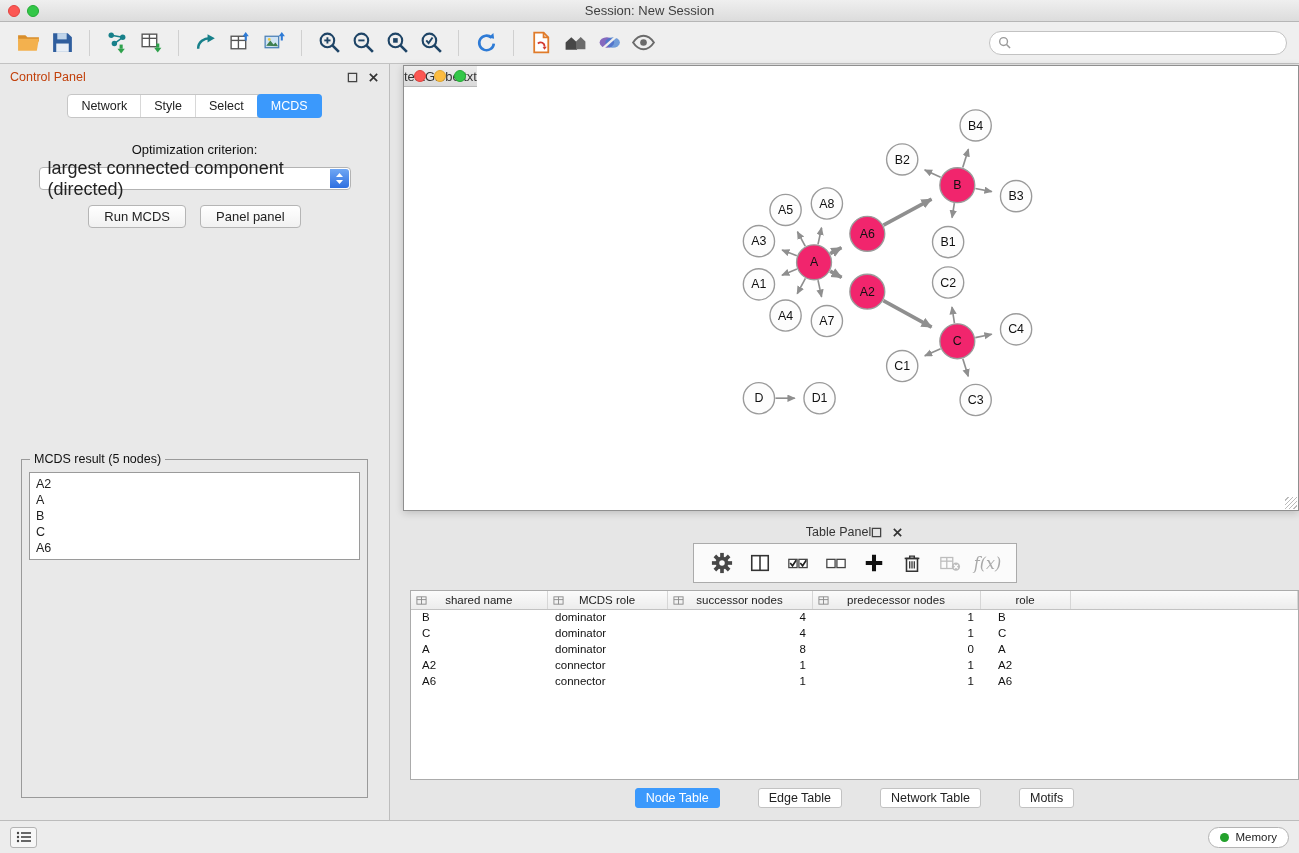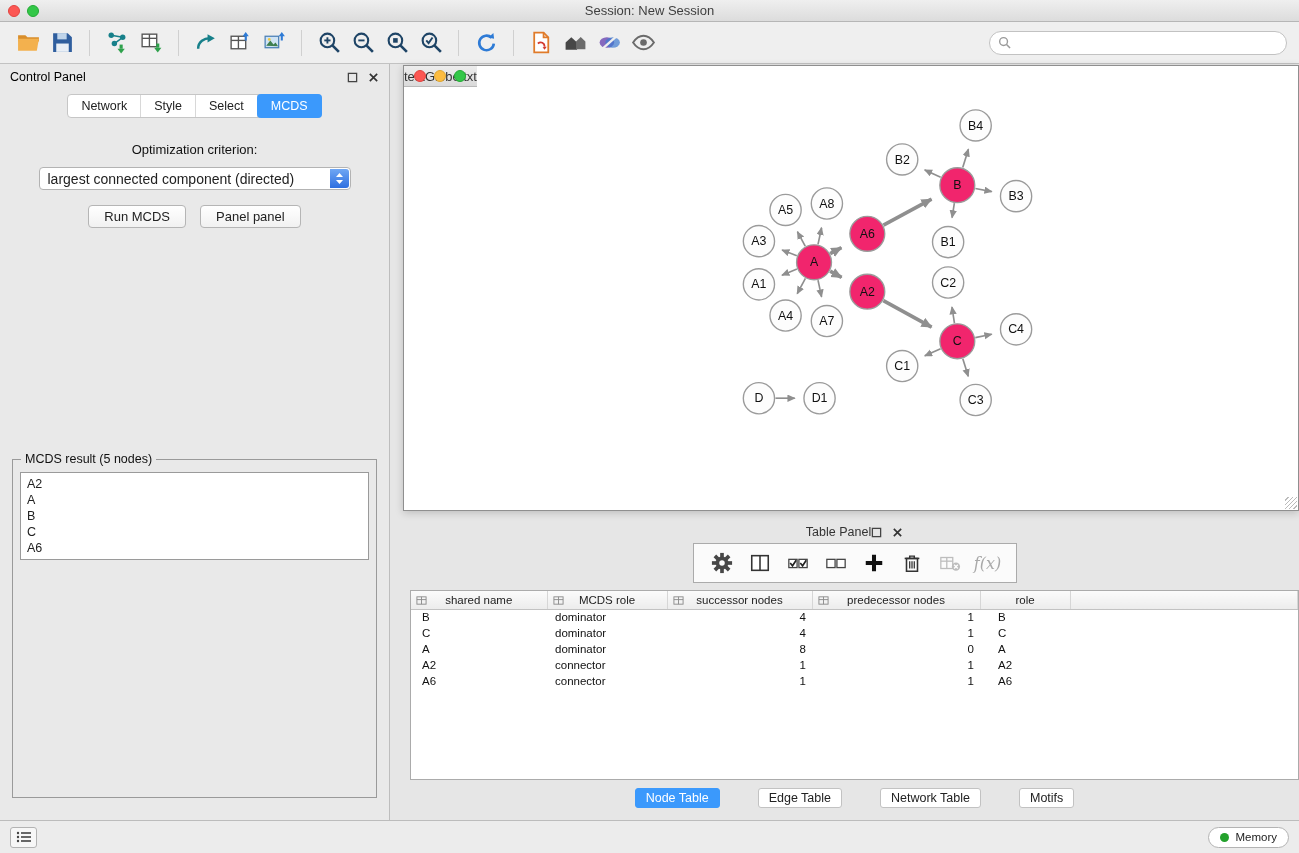--- a/index.html
+++ b/index.html
@@ -21,34 +21,34 @@
   .tb svg { width:25px; height:25px; }
   .tb-sep { width:1px; height:26px; background:#d0d0d0; margin:0 9px; }
   .search-wrap { margin-left:auto; display:flex; align-items:center; background:#fff; border:1px solid #c2c2c2; border-radius:12px; height:24px; width:298px; padding:0 8px; gap:5px; }
   .search-wrap input { border:none; outline:none; flex:1; font-size:12px; background:transparent; font-family:"Liberation Sans",sans-serif; }
 
   
   .main { display:flex; height:756px; }
 
   
   .control-panel { width:390px; background:#e9e9e9; border-right:1px solid #bdbdbd; display:flex; flex-direction:column; }
-  .cp-header { height:26px; display:flex; align-items:center; padding:0 10px; font-size:12.5px; color:#000000; }
+  .cp-header { height:26px; display:flex; align-items:center; padding:0 10px; font-size:12.5px; color:#c2410c; }
   .panel-icons { margin-left:auto; display:flex; gap:10px; align-items:center; }
   .mini-ic { width:11px; height:11px; display:inline-block; cursor:pointer; }
   .cp-tabs { margin:4px auto 0; display:inline-flex; background:#fff; border:1px solid #c6c6c6; border-radius:4px; overflow:visible; }
   .seg { border:none; background:transparent; font-size:12.5px; padding:4px 13px; cursor:pointer; border-right:1px solid #d8d8d8; color:#222; font-family:"Liberation Sans",sans-serif; }
   .seg:last-child { border-right:none; }
   .seg.active { background:#3b99fc; color:#fff; border-radius:4px; margin:-1px; padding:5px 14px; }
   .cp-opt-label { text-align:center; margin-top:24px; font-size:13px; color:#111; }
-  .cp-dropdown { margin:10px auto 0; width:312px; height:23px; background:#fff; border:1px solid #b3b3b3; border-radius:4px; position:relative; display:flex; align-items:center; padding-left:8px; font-size:14px; cursor:pointer; }
+  .cp-dropdown { margin:10px auto 0; width:312px; height:23px; background:#fff; border:1px solid #b3b3b3; border-radius:4px; position:relative; display:flex; align-items:center; padding-left:8px; font-size:18px; cursor:pointer; }
   .dd-stepper { position:absolute; right:1px; top:1px; bottom:1px; width:19px; background:linear-gradient(#70a7f4,#2e6fe0); border-radius:0 3px 3px 0; display:flex; align-items:center; justify-content:center; }
   .cp-buttons { display:flex; justify-content:center; gap:14px; margin-top:15px; }
   .btn { height:23px; padding:0 15px; background:linear-gradient(#ffffff,#f1f1f1); border:1px solid #b5b5b5; border-radius:4px; font-size:13px; cursor:pointer; font-family:"Liberation Sans",sans-serif; color:#222; }
   .cp-spacer { flex:1; }
-  .cp-result { margin:0 12px 22px; border:1px solid #9a9a9a; padding:4px 6px 8px; height:346px; display:flex; flex-direction:column; }
+  .cp-result { margin:0 21px 22px; border:1px solid #9a9a9a; padding:4px 6px 8px; height:346px; display:flex; flex-direction:column; }
   .cp-result legend { font-size:12.5px; padding:0 4px; margin-left:2px; color:#111; }
   .result-list { background:#fff; border:1px solid #9a9a9a; flex:1; margin:2px 1px 0; padding:3px 6px; font-size:12.5px; line-height:16px; overflow:auto; }
 
   
   .right-col { flex:1; display:flex; flex-direction:column; padding-left:13px; }
 
   
   .network-window { margin-top:1px; height:446px; background:#fff; border:1px solid #8f8f8f; display:flex; flex-direction:row; position:relative; box-shadow:0 2px 8px rgba(0,0,0,0.18); }
   .nw-titlebar { height:21px; background:linear-gradient(#ededed,#dadada); border-bottom:1px solid #b9b9b9; position:relative; display:flex; align-items:center; justify-content:center; font-size:13px; color:#333; }
   .nw-traffic { position:absolute; left:10px; top:4px; display:flex; gap:8px; }

